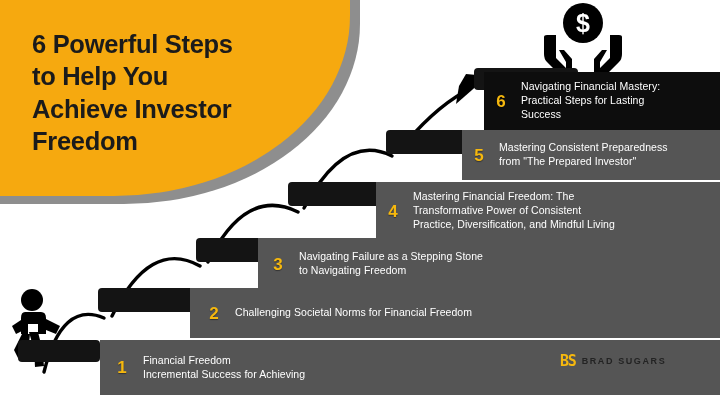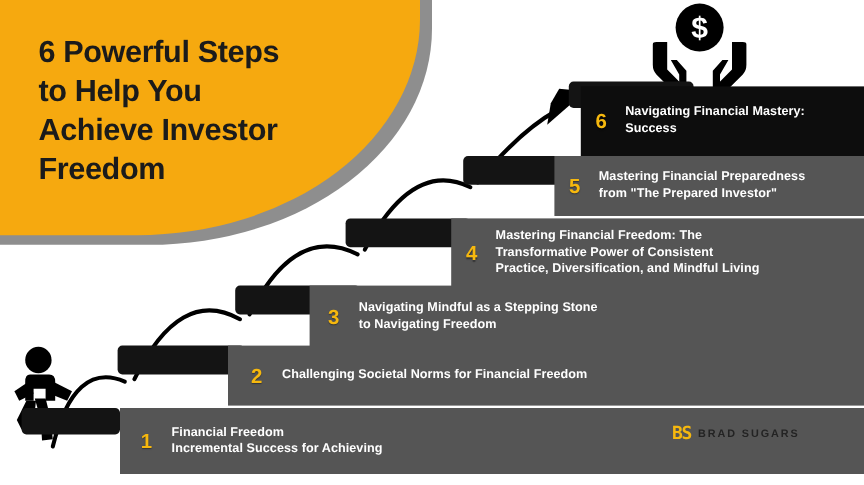--- a/index.html
+++ b/index.html
@@ -83,21 +83,21 @@
     color: #F6B80E;
     font-weight: 700;
     font-size: 17px;
     flex: 0 0 auto;
     text-align: center;
     line-height: 1;
     text-shadow: 0 1px 1px rgba(0,0,0,.4);
   }
   .label {
     color: #ffffff;
-    font-weight: 700;
+    font-weight: 400;
     font-size: 10.5px;
     line-height: 1.33;
     letter-spacing: .05px;
     padding-left: 9px;
   }
 
   
   .logo {
     position: absolute;
     left: 560px; top: 352px;
@@ -186,21 +186,21 @@
         <div>Challenging Societal Norms for Financial Freedom</div>
       </div>
     </div>
   </div>
 
   <div class="step" style="left:0px; top:238px; width:720px; height:58px;">
     <div class="tread" style="left:196px; top:0px; width:104px; height:24px;"></div>
     <div class="band" style="left:258px; top:0px; width:462px; height:52px;">
       <div class="num" style="width:24px; margin-left:8px;">3</div>
       <div class="label">
-        <div>Navigating Mindful as a Stepping Stone</div>
+        <div>Navigating Failure as a Stepping Stone</div>
         <div>to Navigating Freedom</div>
       </div>
     </div>
   </div>
 
   <div class="step" style="left:0px; top:182px; width:720px; height:62px;">
     <div class="tread" style="left:288px; top:0px; width:104px; height:24px;"></div>
     <div class="band" style="left:376px; top:0px; width:344px; height:58px;">
       <div class="num" style="width:22px; margin-left:6px;">4</div>
       <div class="label">
@@ -209,32 +209,33 @@
         <div>Practice, Diversification, and Mindful Living</div>
       </div>
     </div>
   </div>
 
   <div class="step" style="left:0px; top:130px; width:720px; height:58px;">
     <div class="tread" style="left:386px; top:0px; width:104px; height:24px;"></div>
     <div class="band" style="left:462px; top:0px; width:258px; height:50px;">
       <div class="num" style="width:22px; margin-left:6px;">5</div>
       <div class="label">
-        <div>Mastering Financial Preparedness</div>
+        <div>Mastering Consistent Preparedness</div>
         <div>from "The Prepared Investor"</div>
       </div>
     </div>
   </div>
 
   <div class="step" style="left:0px; top:72px; width:720px; height:60px;">
     <div class="tread" style="left:474px; top:-4px; width:104px; height:22px;"></div>
     <div class="band dark" style="left:484px; top:0px; width:236px; height:58px;">
       <div class="num" style="width:22px; margin-left:6px;">6</div>
       <div class="label">
         <div>Navigating Financial Mastery:</div>
+        <div>Practical Steps for Lasting</div>
         <div>Success</div>
       </div>
     </div>
   </div>
 
   <div class="logo">
     <span class="logo-mark">BS</span>
     <span class="logo-text">BRAD SUGARS</span>
   </div>
 

